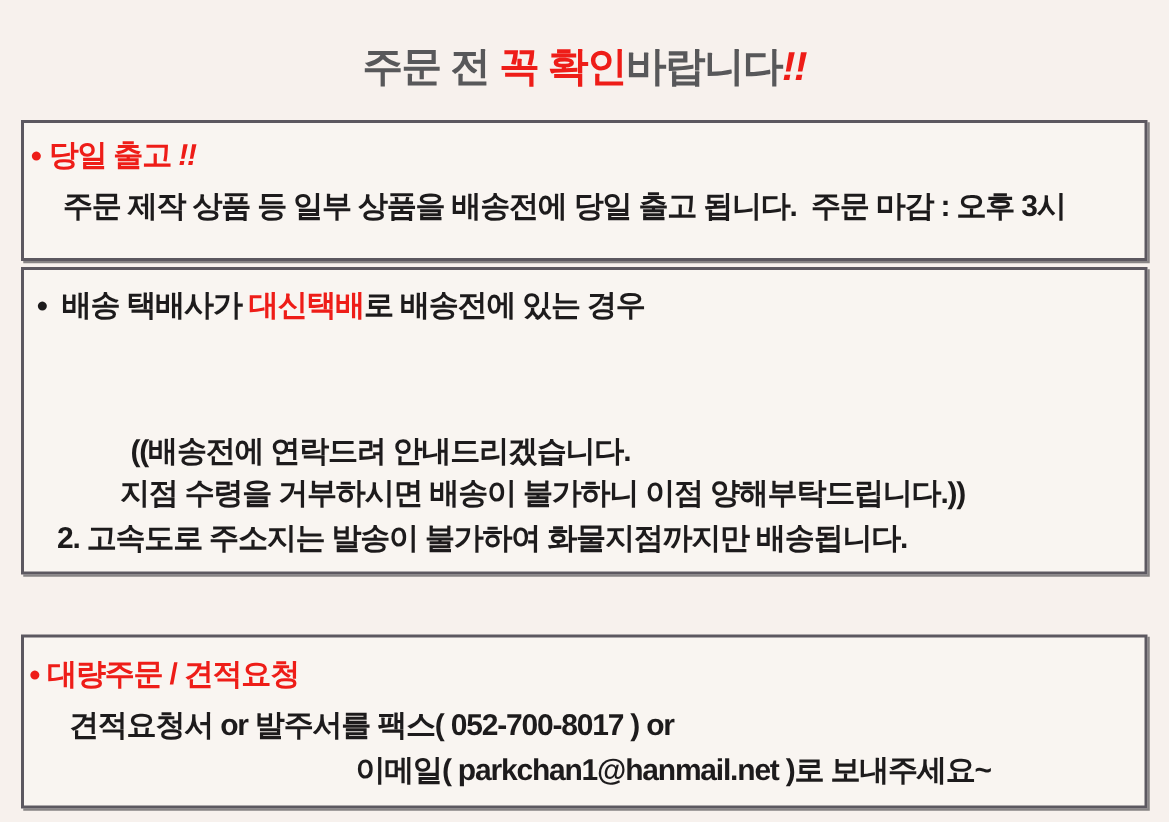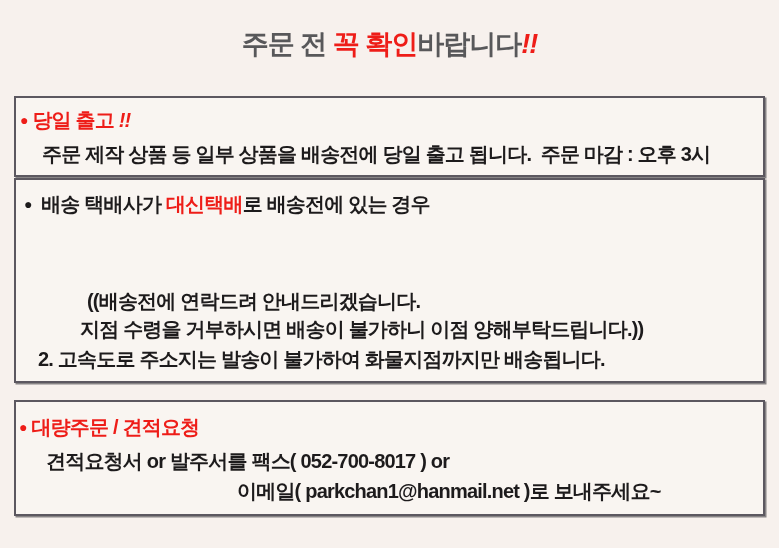--- a/index.html
+++ b/index.html
@@ -24,23 +24,23 @@
     white-space: pre;
   }
   .notice-box {
     position: absolute;
     left: 14px; width: 751px;
     box-sizing: border-box;
     background: var(--box-background, #f9f5f1);
     border: 2px solid var(--box-border, #5c5860);
     box-shadow: 1.5px 1.5px 0 rgba(44, 41, 48, 0.55);
   }
-  .box-same-day  { top: 96px;  height: 81px; padding-left: 35px; }
+  .box-same-day  { top: 80px;  height: 94px; padding-left: 35px; }
   .box-delivery  { top: 178px; height: 205px; }
-  .box-bulk      { top: 400px; height: 116px; }
+  .box-bulk      { top: 423px; height: 116px; }
   .line {
     position: absolute;
     white-space: pre;
     font-size: 20px;
     letter-spacing: -0.8px;
     color: var(--text-dark, #1d1b1c);
     line-height: 1.15;
   }
   .heading { font-size: 20px; }
   .red    { color: var(--red, #ee1d18); }

